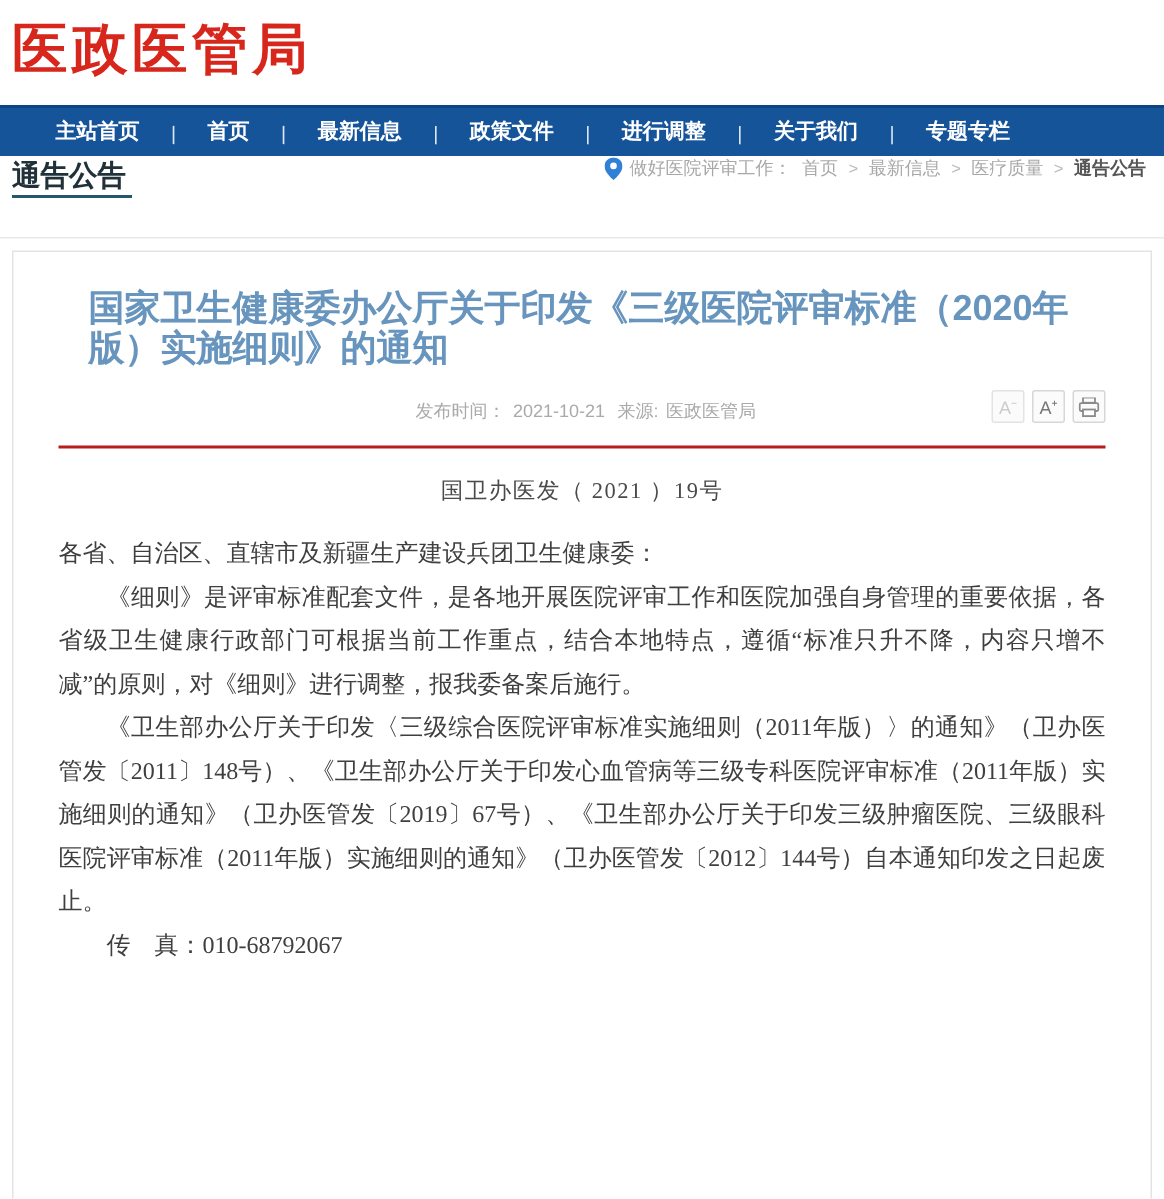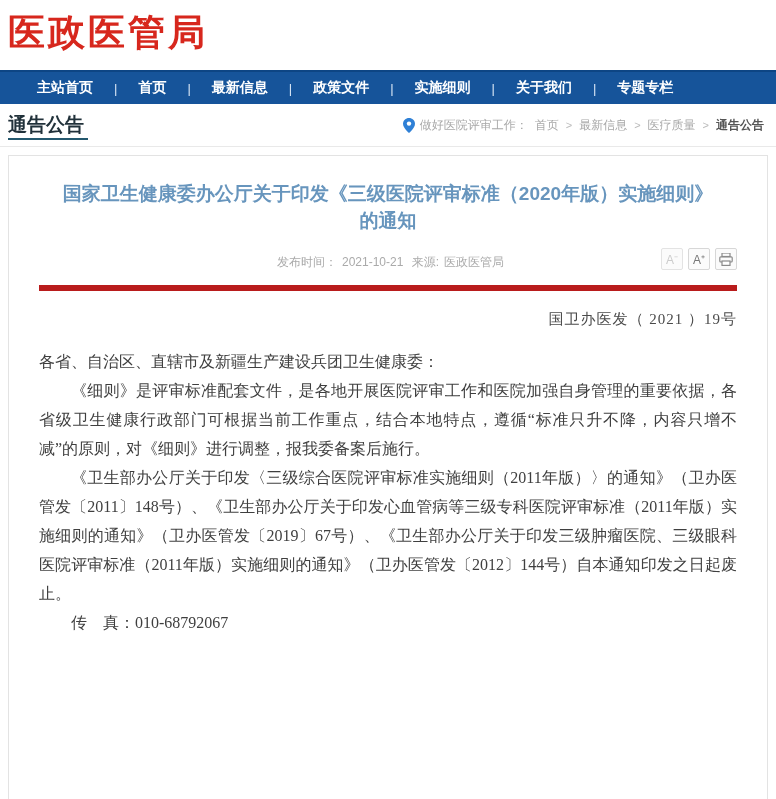--- a/index.html
+++ b/index.html
@@ -9,62 +9,62 @@
   
   .header { height: 70px; padding: 12px 0 0 8px; background: #ffffff; }
   .logo { color: #d7271d; font-size: 37px; font-weight: bold; letter-spacing: 3px; line-height: 42px; }
 
   
   .nav { background: #16549a; height: 34px; display: flex; align-items: center; padding: 12px 16px; border-top: 2px solid #0d4584; }
   .nav-item { color: #ffffff; font-size: 14px; font-weight: bold; padding: 0 21px; cursor: pointer; white-space: nowrap; }
   .nav-sep { color: #d8e6f5; font-size: 13px; }
 
   
-  .breadcrumb-bar { height: 43px; display: flex; justify-content: space-between; align-items: center; border-bottom: 1px solid #e9e9e9; padding: 0 10px 0 8px; }
+  .breadcrumb-bar { height: 55px; display: flex; justify-content: space-between; align-items: flex-start; border-bottom: 1px solid #e9e9e9; padding: 0 10px 0 8px; }
   .section-title { display: flex; align-items: center; font-size: 19px; font-weight: bold; color: #21313a; border-bottom: 2px solid #24586e; margin-bottom: -1px; padding: 0 4px 0 0; }
   .location { display: flex; align-items: center; gap: 5px; font-size: 12px; color: #a8a8a8; }
   .location .crumb { color: #a8a8a8; cursor: pointer; padding: 0 2px; }
   .location .crumb.current { color: #555555; font-weight: bold; }
   .location .bc-sep { color: #bbbbbb; font-size: 11px; }
   .pin-icon { width: 12px; height: 15px; display: inline-block; }
 
   
   .content-box { margin: 8px; border: 1px solid #e3e3e3; background: #ffffff; padding: 18px 30px 30px; height: 720px; }
 
-  .article-title { text-align: center; color: #6795bd; font-size: 19px; font-weight: bold; line-height: 27px; margin: 6px 20px 0; }
+  .article-title { text-align: left; color: #6795bd; font-size: 24px; font-weight: bold; line-height: 27px; margin: 6px 20px 0; }
 
-  .meta-row { position: relative; text-align: center; color: #aaaaaa; font-size: 12px; margin-top: 20px; padding-bottom: 14px; border-bottom: 6px solid #b91c1c; }
+  .meta-row { position: relative; text-align: center; color: #aaaaaa; font-size: 12px; margin-top: 20px; padding-bottom: 14px; border-bottom: 2px solid #b91c1c; }
   .meta-row .meta-part { margin: 0 5px; }
   .tools { position: absolute; right: 0; top: -6px; display: flex; gap: 5px; }
   .tool-btn { width: 22px; height: 22px; border: 1px solid #d7d7d7; background: #fbfbfb; display: flex; align-items: center; justify-content: center; font-size: 12px; color: #777777; border-radius: 2px; cursor: pointer; }
   .tool-btn.disabled { color: #cccccc; border-color: #e3e3e3; }
 
   .doc-body { font-family: "Liberation Serif", "DejaVu Serif", serif; font-size: 16px; color: #3f3f3f; }
-  .doc-number { text-align: right; font-size: 15px; color: #4a4a4a; margin: 19px 0 18px; letter-spacing: 1px; }
+  .doc-number { text-align: center; font-size: 15px; color: #4a4a4a; margin: 19px 0 18px; letter-spacing: 1px; }
   .para { line-height: 29px; text-align: justify; text-indent: 2em; }
   .salutation { text-indent: 0; }
   .contact-line { line-height: 29px; text-indent: 2em; }
 </style>
 </head>
 <body>
 
 <div class="header">
   <div class="logo">医政医管局</div>
 </div>
 
 <div class="nav">
   <span class="nav-item">主站首页</span>
   <span class="nav-sep">|</span>
   <span class="nav-item">首页</span>
   <span class="nav-sep">|</span>
   <span class="nav-item">最新信息</span>
   <span class="nav-sep">|</span>
   <span class="nav-item">政策文件</span>
   <span class="nav-sep">|</span>
-  <span class="nav-item">实施细则</span>
+  <span class="nav-item">进行调整</span>
   <span class="nav-sep">|</span>
   <span class="nav-item">关于我们</span>
   <span class="nav-sep">|</span>
   <span class="nav-item">专题专栏</span>
 </div>
 
 <div class="breadcrumb-bar">
   <div class="section-title">通告公告</div>
   <div class="location">
     <span class="pin-icon">

